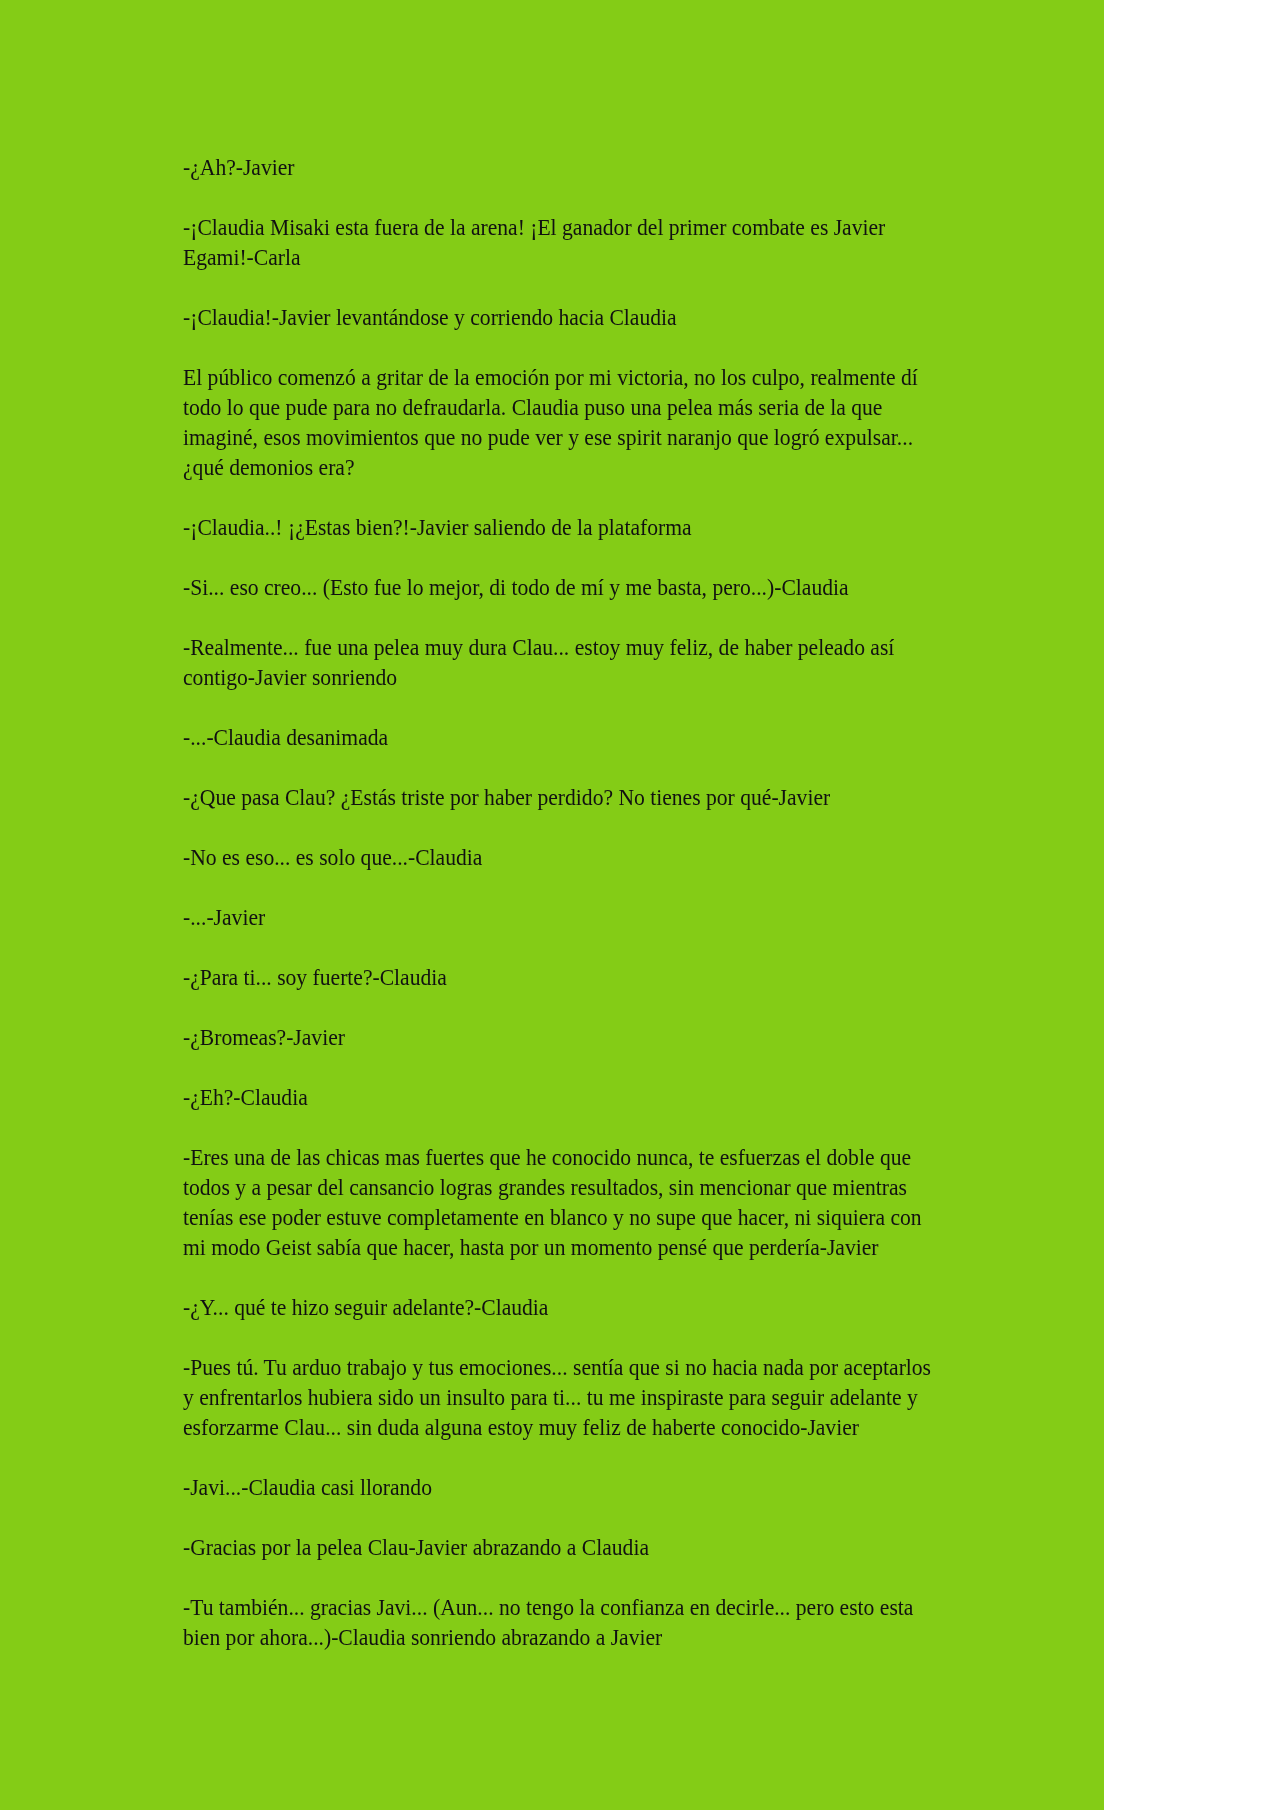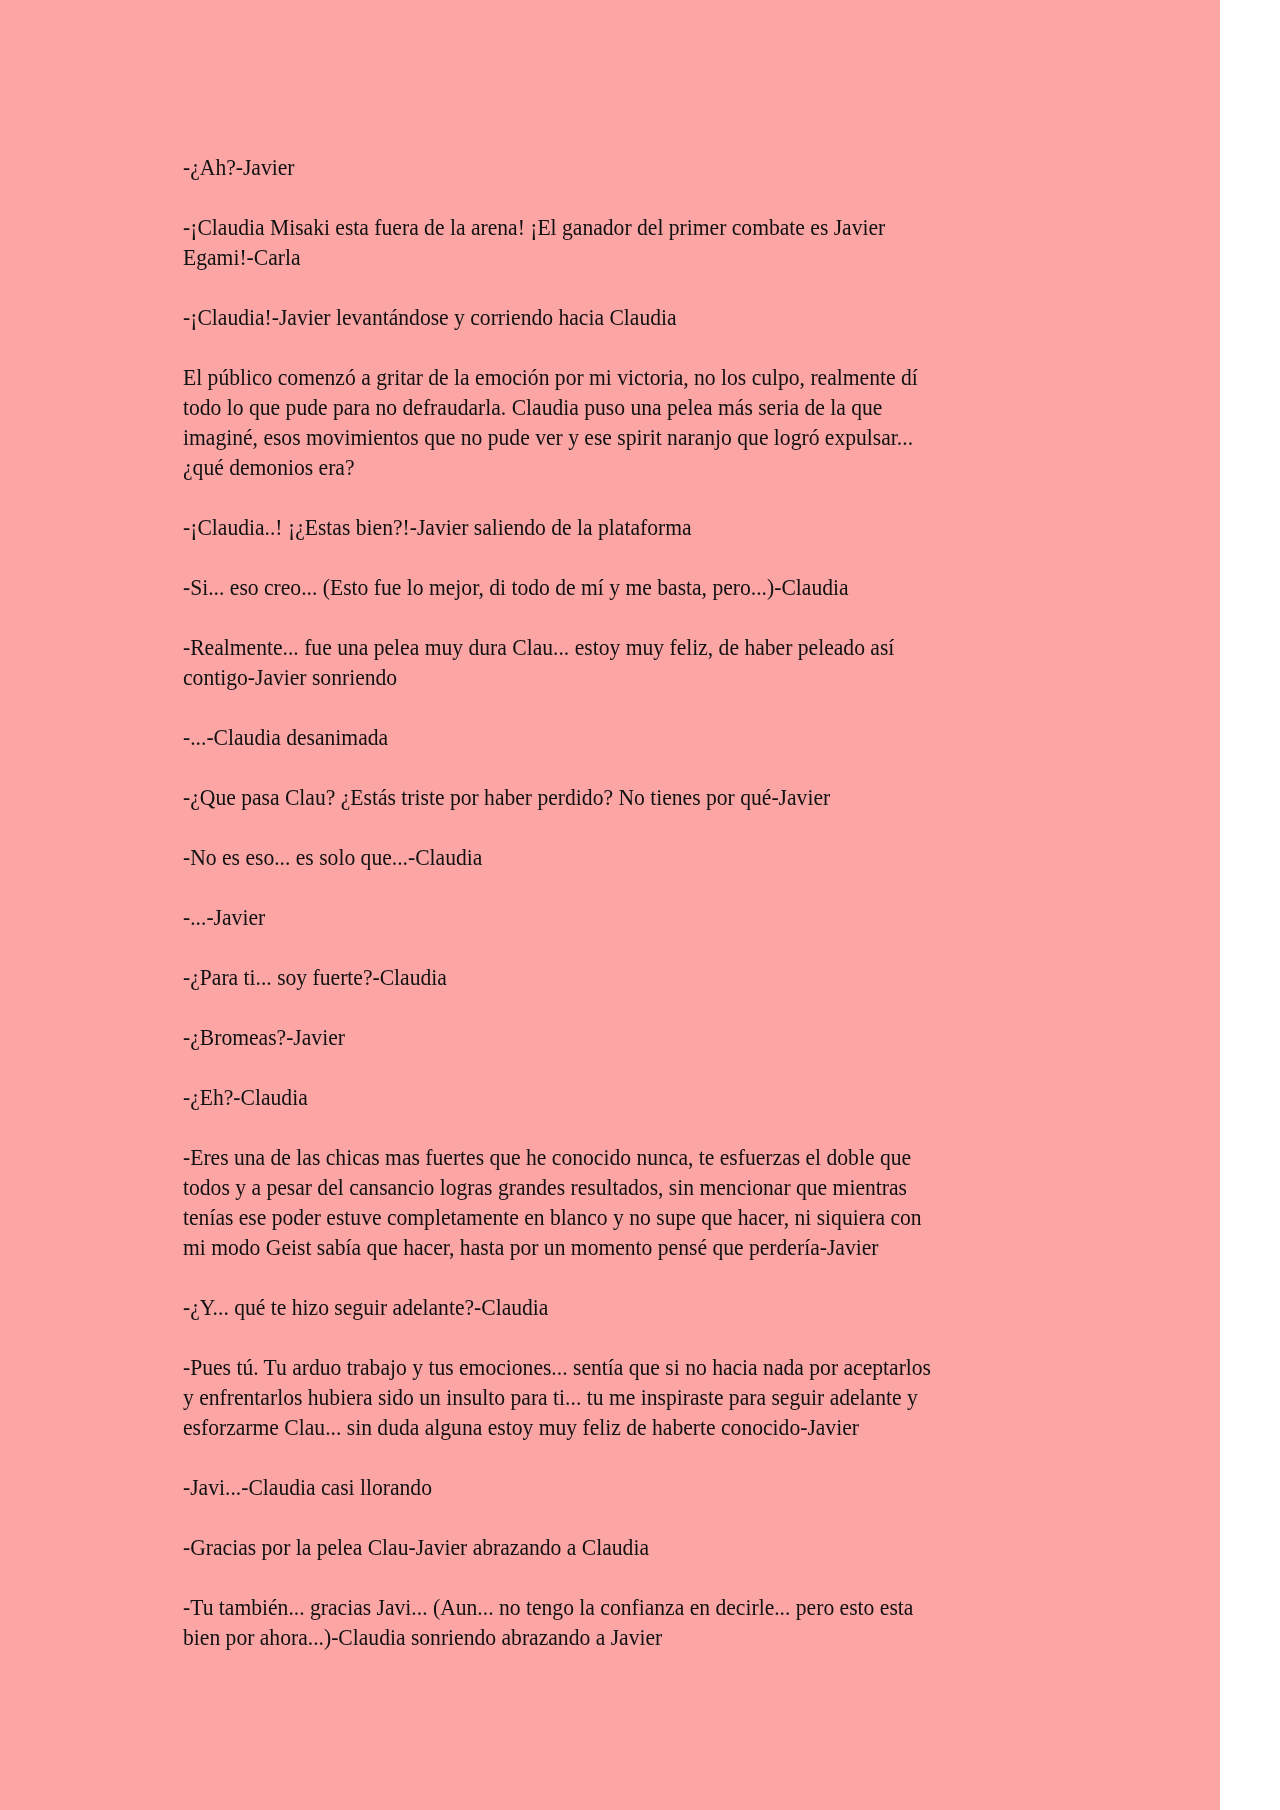--- a/index.html
+++ b/index.html
@@ -1,17 +1,17 @@
 <!DOCTYPE html>
 <html><head>
 <meta charset="utf-8">
 <style>
   html, body { margin:0; padding:0; background:#ffffff; }
   body { width:1280px; height:1810px; position:relative; overflow:hidden; }
-  .page { position:absolute; left:0; top:0; width:1220px; height:1810px; background:#fca5a5; }
+  .page { position:absolute; left:0; top:0; width:1104px; height:1810px; background:#84cc16; }
   .para {
     position:absolute; left:183px;
     font-family:"Liberation Serif", serif;
     font-size:24px; line-height:30px; color:#111;
     white-space:nowrap;
     transform-origin:0 0; transform:scaleX(0.9);
   }
   .line { display:block; }
 </style>
 </head>

